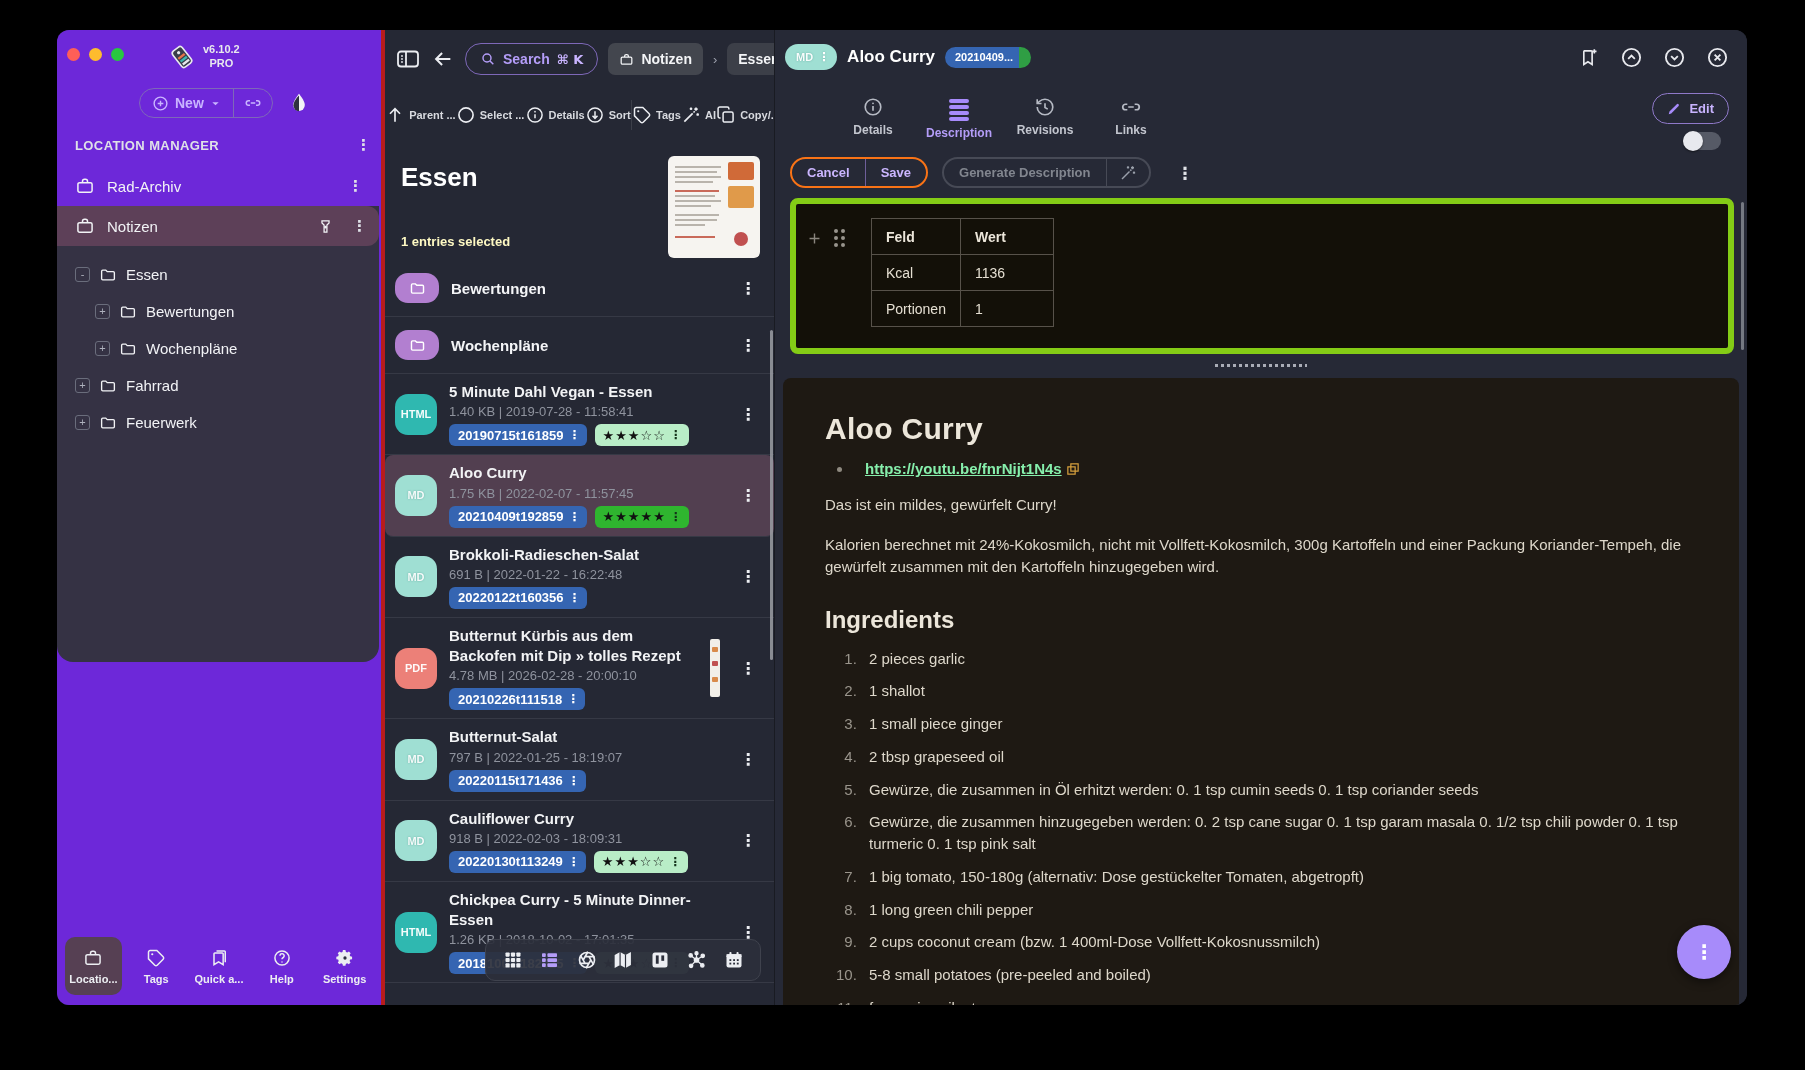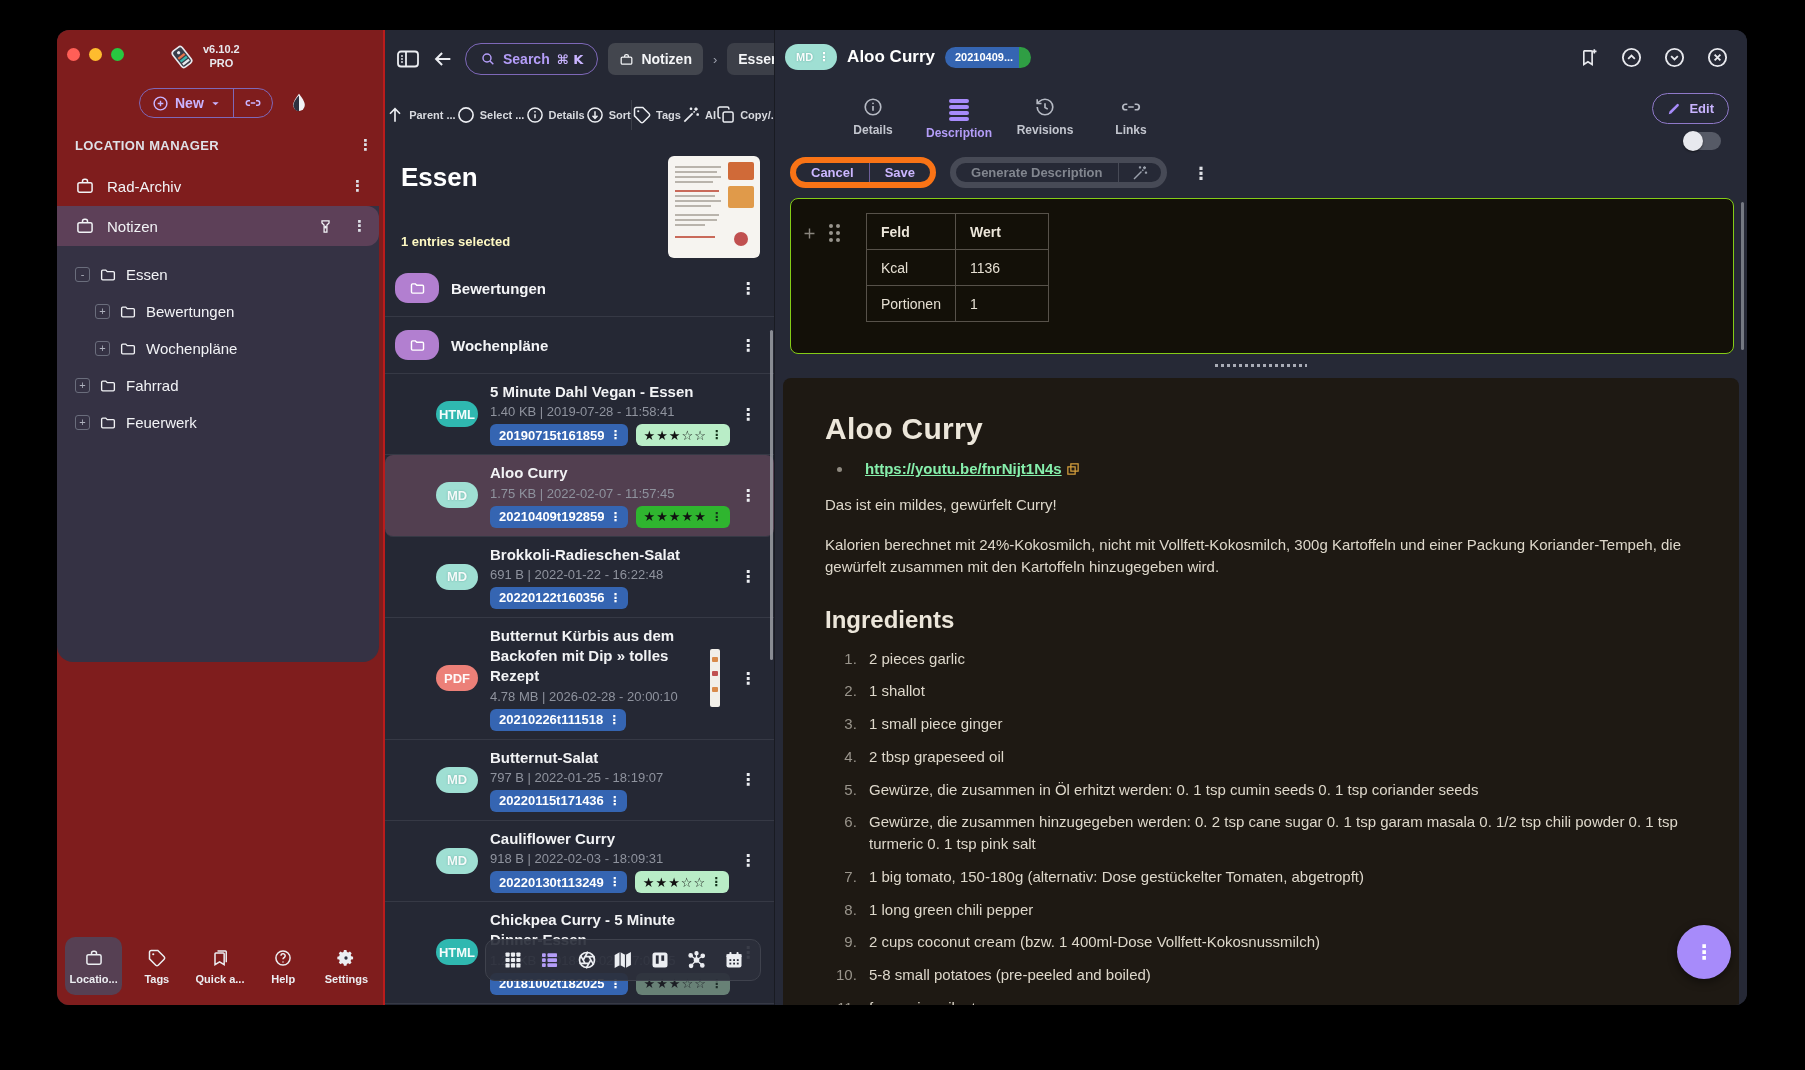--- a/index.html
+++ b/index.html
@@ -1,20 +1,20 @@
 <!DOCTYPE html>
 <html><head>
 <meta charset="utf-8">
 <style>
   * { margin:0; padding:0; box-sizing:border-box; }
   html,body { width:1805px; height:1070px; background:#000; font-family:"Liberation Sans","DejaVu Sans",sans-serif; overflow:hidden; }
   .window { position:absolute; left:57px; top:30px; width:1690px; height:975px; background:#262936; border-radius:12px; overflow:hidden; }
 
   
-  .sidebar { position:absolute; left:0; top:0; width:328px; height:100%; background:#7f1d1d; border-right:2px solid #b91c1c; }
+  .sidebar { position:absolute; left:0; top:0; width:328px; height:100%; background:#6d28d9; border-right:4px solid #b91c1c; }
   .tl { position:absolute; top:18px; width:13px; height:13px; border-radius:50%; }
   .tl.red{ left:10px; background:#ff5f57; } .tl.yellow{ left:32px; background:#febc2e; } .tl.green{ left:54px; background:#28c840; }
   .logo-block{ position:absolute; left:110px; top:12px; display:flex; align-items:center; gap:6px; }
   .ver { color:#e8e9ee; font-size:11px; font-weight:bold; line-height:1.25; text-align:center; }
   .actions-row{ position:absolute; left:82px; top:58px; display:flex; align-items:center; gap:16px; }
   .new-group{ display:flex; align-items:center; height:30px; border:1px solid #7e68b8; border-radius:15px; overflow:hidden; }
   .new-btn{ display:flex; align-items:center; gap:6px; padding:0 12px; color:#c9b4ff; font-size:14px; font-weight:bold; height:100%; }
   .new-sep{ width:1px; height:100%; background:#7e68b8; }
   .link-btn{ display:flex; align-items:center; padding:0 10px; height:100%; color:#c9b4ff; }
   .theme-btn{ color:#f2f3f6; display:flex; }
@@ -54,21 +54,21 @@
   .thumb-doc{ position:absolute; right:14px; top:126px; width:92px; height:102px; background:#f6f4f0; border-radius:6px; overflow:hidden; }
   .t-line{ position:absolute; left:7px; height:2px; background:#b9b4ac; }
   .t-img{ position:absolute; right:6px; border-radius:2px; }
   .fp-list{ position:absolute; left:0; right:0; top:230px; bottom:0; }
   .row{ display:flex; align-items:center; gap:12px; padding:0 10px 0 10px; border-bottom:1px solid #363945; }
   .row.folder{ height:57px; }
   .badge-folder{ width:44px; height:30px; background:#b27fd0; border-radius:13px; display:flex; align-items:center; justify-content:center; color:#fff; flex:none; }
   .fold-name{ flex:1; color:#f4f5f7; font-size:15px; font-weight:bold; }
   .row.file{ align-items:center; padding-top:8px; padding-bottom:8px; }
   .row.file.selected{ background:#523f50; border-radius:8px; }
-  .fbadge{ width:42px; height:26px; border-radius:13px; display:flex; align-items:center; justify-content:center; font-size:13px; font-weight:bold; color:rgba(255,255,255,.95); flex:none;margin-left:41px; }
+  .fbadge{ width:42px; height:41px; border-radius:13px; display:flex; align-items:center; justify-content:center; font-size:11px; font-weight:bold; color:rgba(255,255,255,.95); flex:none; }
   .fbadge.md{ background:#9fdfd3; color:rgba(255,255,255,.92); text-shadow:0 0 2px rgba(0,90,80,.35); }
   .fbadge.html{ background:#2fb8b0; }
   .fbadge.pdf{ background:#ec8078; }
   .fbody{ flex:1; min-width:0; }
   .fname{ color:#f2f3f5; font-size:15px; font-weight:bold; line-height:1.35; overflow-wrap:anywhere; }
   .fmeta{ color:#8f939e; font-size:13px; margin-top:2px; }
   .ftags{ display:flex; gap:8px; margin-top:5px; }
   .tagpill{ display:flex; align-items:center; gap:5px; height:22px; padding:0 6px 0 9px; background:#3565b2; border-radius:6px; color:#fff; font-size:13px; font-weight:bold; }
   .starpill{ display:flex; align-items:center; gap:4px; height:22px; padding:0 6px 0 8px; border-radius:6px; font-size:13px; letter-spacing:1px; color:#111; }
   .starpill.light{ background:#b9edc7; }
@@ -94,29 +94,29 @@
   .ep-tabs{ position:absolute; left:55px; top:66px; display:flex; }
   .tab{ width:86px; display:flex; flex-direction:column; align-items:center; gap:5px; color:#b6bac4; }
   .tab-label{ font-size:12px; font-weight:bold; color:#c3c6cf; }
   .tab.active .tab-label{ color:#b49df8; }
   .desc-bars{ display:flex; flex-direction:column; gap:2.5px; padding-top:3px; }
   .desc-bars i{ width:20px; height:3.5px; background:#a78bfa; border-radius:2px; }
   .edit-btn{ position:absolute; right:18px; top:63px; height:31px; padding:0 14px; border:1px solid #8f79c9; border-radius:16px; display:flex; align-items:center; gap:8px; color:#c9b4ff; font-size:13px; font-weight:bold; background:transparent; }
   .ep-toggle{ position:absolute; right:26px; top:102px; width:38px; height:18px; border-radius:9px; background:#565a66; }
   .ep-toggle .knob{ position:absolute; left:0; top:-1px; width:20px; height:20px; border-radius:50%; background:#e8e9ee; box-shadow:0 1px 2px rgba(0,0,0,.5); }
   .ep-actions{ position:absolute; left:15px; top:127px; display:flex; align-items:center; gap:14px; }
-  .btn-group{ display:flex; align-items:flex-end; height:31px; border:6px solid #f97316; border-radius:16px; overflow:hidden; }
+  .btn-group{ display:flex; align-items:flex-end; height:31px; border:2px solid #f97316; border-radius:16px; overflow:hidden; }
   .btn-group .gsep{ width:1px; height:100%; background:#6f5f9b; }
   .bg-btn{ padding:0 15px; color:#cbb6ff; font-size:13px; font-weight:bold; height:100%; display:flex; align-items:center; background:transparent; border:none; }
   .btn-group.muted{ border-color:#474a56; }
   .btn-group.muted .gsep{ background:#474a56; }
   .btn-group.muted .bg-btn{ color:#82868f; }
   .wand-btn{ color:#9aa0ab; padding:0 12px; display:flex; align-items:center; height:100%; }
   .ep-menu-dots{ color:#dfe1e6; font-family:"DejaVu Sans",sans-serif; font-size:17px; font-weight:bold; }
-  .ep-editor{ position:absolute; left:15px; top:168px; width:944px; height:156px; background:#131008; border:1px solid #84cc16; border-radius:8px; }
+  .ep-editor{ position:absolute; left:15px; top:168px; width:944px; height:156px; background:#131008; border:6px solid #84cc16; border-radius:8px; }
   .ed-plus{ position:absolute; left:10px; top:26px; color:#8a867e; }
   .ed-grip{ position:absolute; left:38px; top:25px; display:grid; grid-template-columns:4px 4px; gap:3px; }
   .ed-grip i{ width:4px; height:4px; background:#98948c; border-radius:50%; }
   .prop-table{ position:absolute; left:75px; top:14px; right:14px; border-collapse:collapse; }
   .prop-table th,.prop-table td{ border:1px solid #57524a; height:36px; padding:0 14px; text-align:left; color:#ece6da; font-size:14px; }
   .prop-table th{ font-weight:bold; }
   .prop-table td{ font-weight:normal; color:#e5dfd2; }
   .prop-table col.c1{ width:49%; }
   .ep-scroll{ position:absolute; right:3px; top:172px; width:3px; height:148px; background:#8a8d96; border-radius:2px; opacity:.8; }
   .ep-divider{ position:absolute; top:334px; left:50%; transform:translateX(-50%); width:92px; height:3px;

